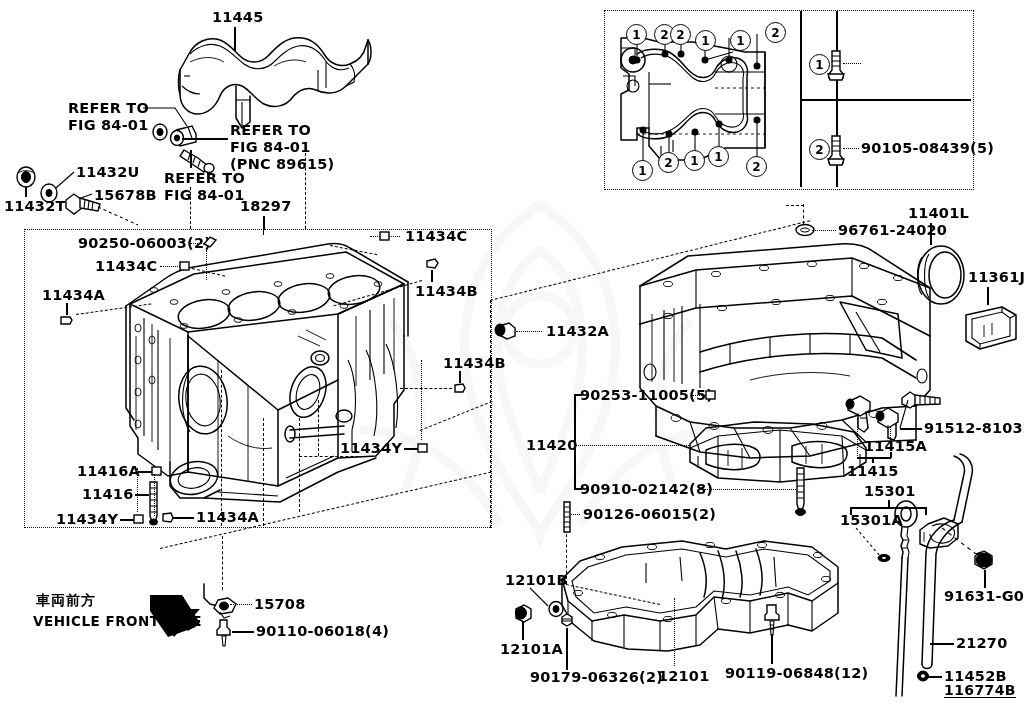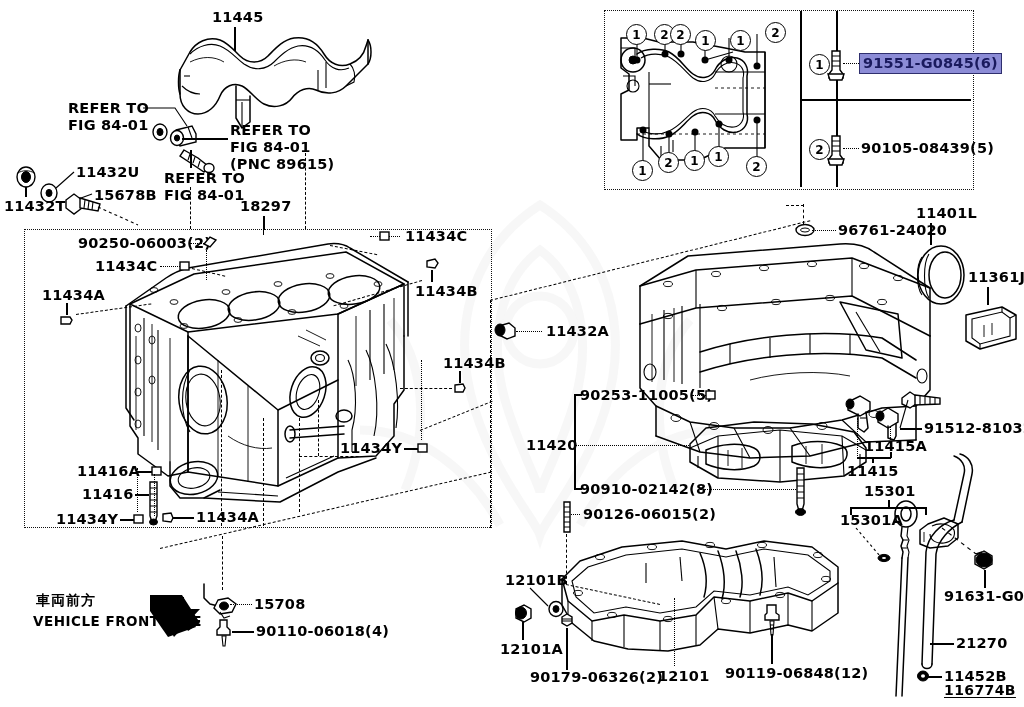--- a/index.html
+++ b/index.html
@@ -436,21 +436,21 @@
 
   <svg style="left:794px;top:222px;" width="22" height="16" viewBox="0 0 22 16">
     <ellipse class="wht" cx="11" cy="8" rx="9" ry="5.5"></ellipse>
     <ellipse cx="11" cy="8" rx="4.5" ry="2" fill="#fff" stroke="#000" stroke-width="1"></ellipse>
   </svg>
   <div class="doth" style="left:812px;top:230px;width:24px;"></div>
   <div class="lbl" style="left:838px;top:222px;">96761-24020</div>
   <div class="dshv" style="left:803px;top:204px;height:20px;"></div>
   <div class="dshh" style="left:786px;top:205px;width:18px;"></div>
 
-  <div class="lbl" style="left:908px;top:205px;margin-left:8px;">11401L</div>
+  <div class="lbl" style="left:908px;top:205px;">11401L</div>
   <div class="ln v" style="left:930px;top:223px;height:22px;"></div>
   <svg style="left:912px;top:243px;" width="58" height="64" viewBox="0 0 58 64">
     <ellipse class="st" cx="29" cy="32" rx="23" ry="29"></ellipse>
     <ellipse class="st" cx="33" cy="32" rx="16" ry="23"></ellipse>
     <path class="st2" d="M10 14 C4 22 4 44 10 52"></path>
     <path class="st2" d="M17 11 C11 20 11 46 17 55"></path>
   </svg>
 
   <div class="lbl" style="left:968px;top:269px;">11361J</div>
   <div class="ln v" style="left:987px;top:287px;height:18px;"></div>
@@ -740,21 +740,20 @@
   <div class="circnum" style="left:708px;top:146px;">1</div>
   <div class="circnum" style="left:746px;top:156px;">2</div>
 
   <div class="circnum" style="left:809px;top:54px;">1</div>
   <svg style="left:824px;top:48px;" width="26" height="36" viewBox="0 0 26 36">
     <path class="wht" d="M8 3 L16 3 L16 22 L19 26 L19 30 L5 30 L5 26 L8 22 Z"></path>
     <path class="st2" d="M8 8 L16 8 M8 13 L16 13 M8 18 L16 18"></path>
     <path class="wht" d="M4 26 L20 26 L18 32 L6 32 Z"></path>
   </svg>
   <div class="doth" style="left:843px;top:63px;width:18px;"></div>
-  <div class="hl" style="left:859px;top:53px;">91551-G0845(6)</div>
 
   <div class="circnum" style="left:809px;top:139px;">2</div>
   <svg style="left:824px;top:133px;" width="26" height="36" viewBox="0 0 26 36">
     <path class="wht" d="M8 3 L16 3 L16 22 L19 26 L19 30 L5 30 L5 26 L8 22 Z"></path>
     <path class="st2" d="M8 8 L16 8 M8 13 L16 13 M8 18 L16 18"></path>
     <path class="wht" d="M4 26 L20 26 L18 32 L6 32 Z"></path>
   </svg>
   <div class="doth" style="left:843px;top:148px;width:16px;"></div>
   <div class="lbl" style="left:861px;top:140px;">90105-08439(5)</div>
 

